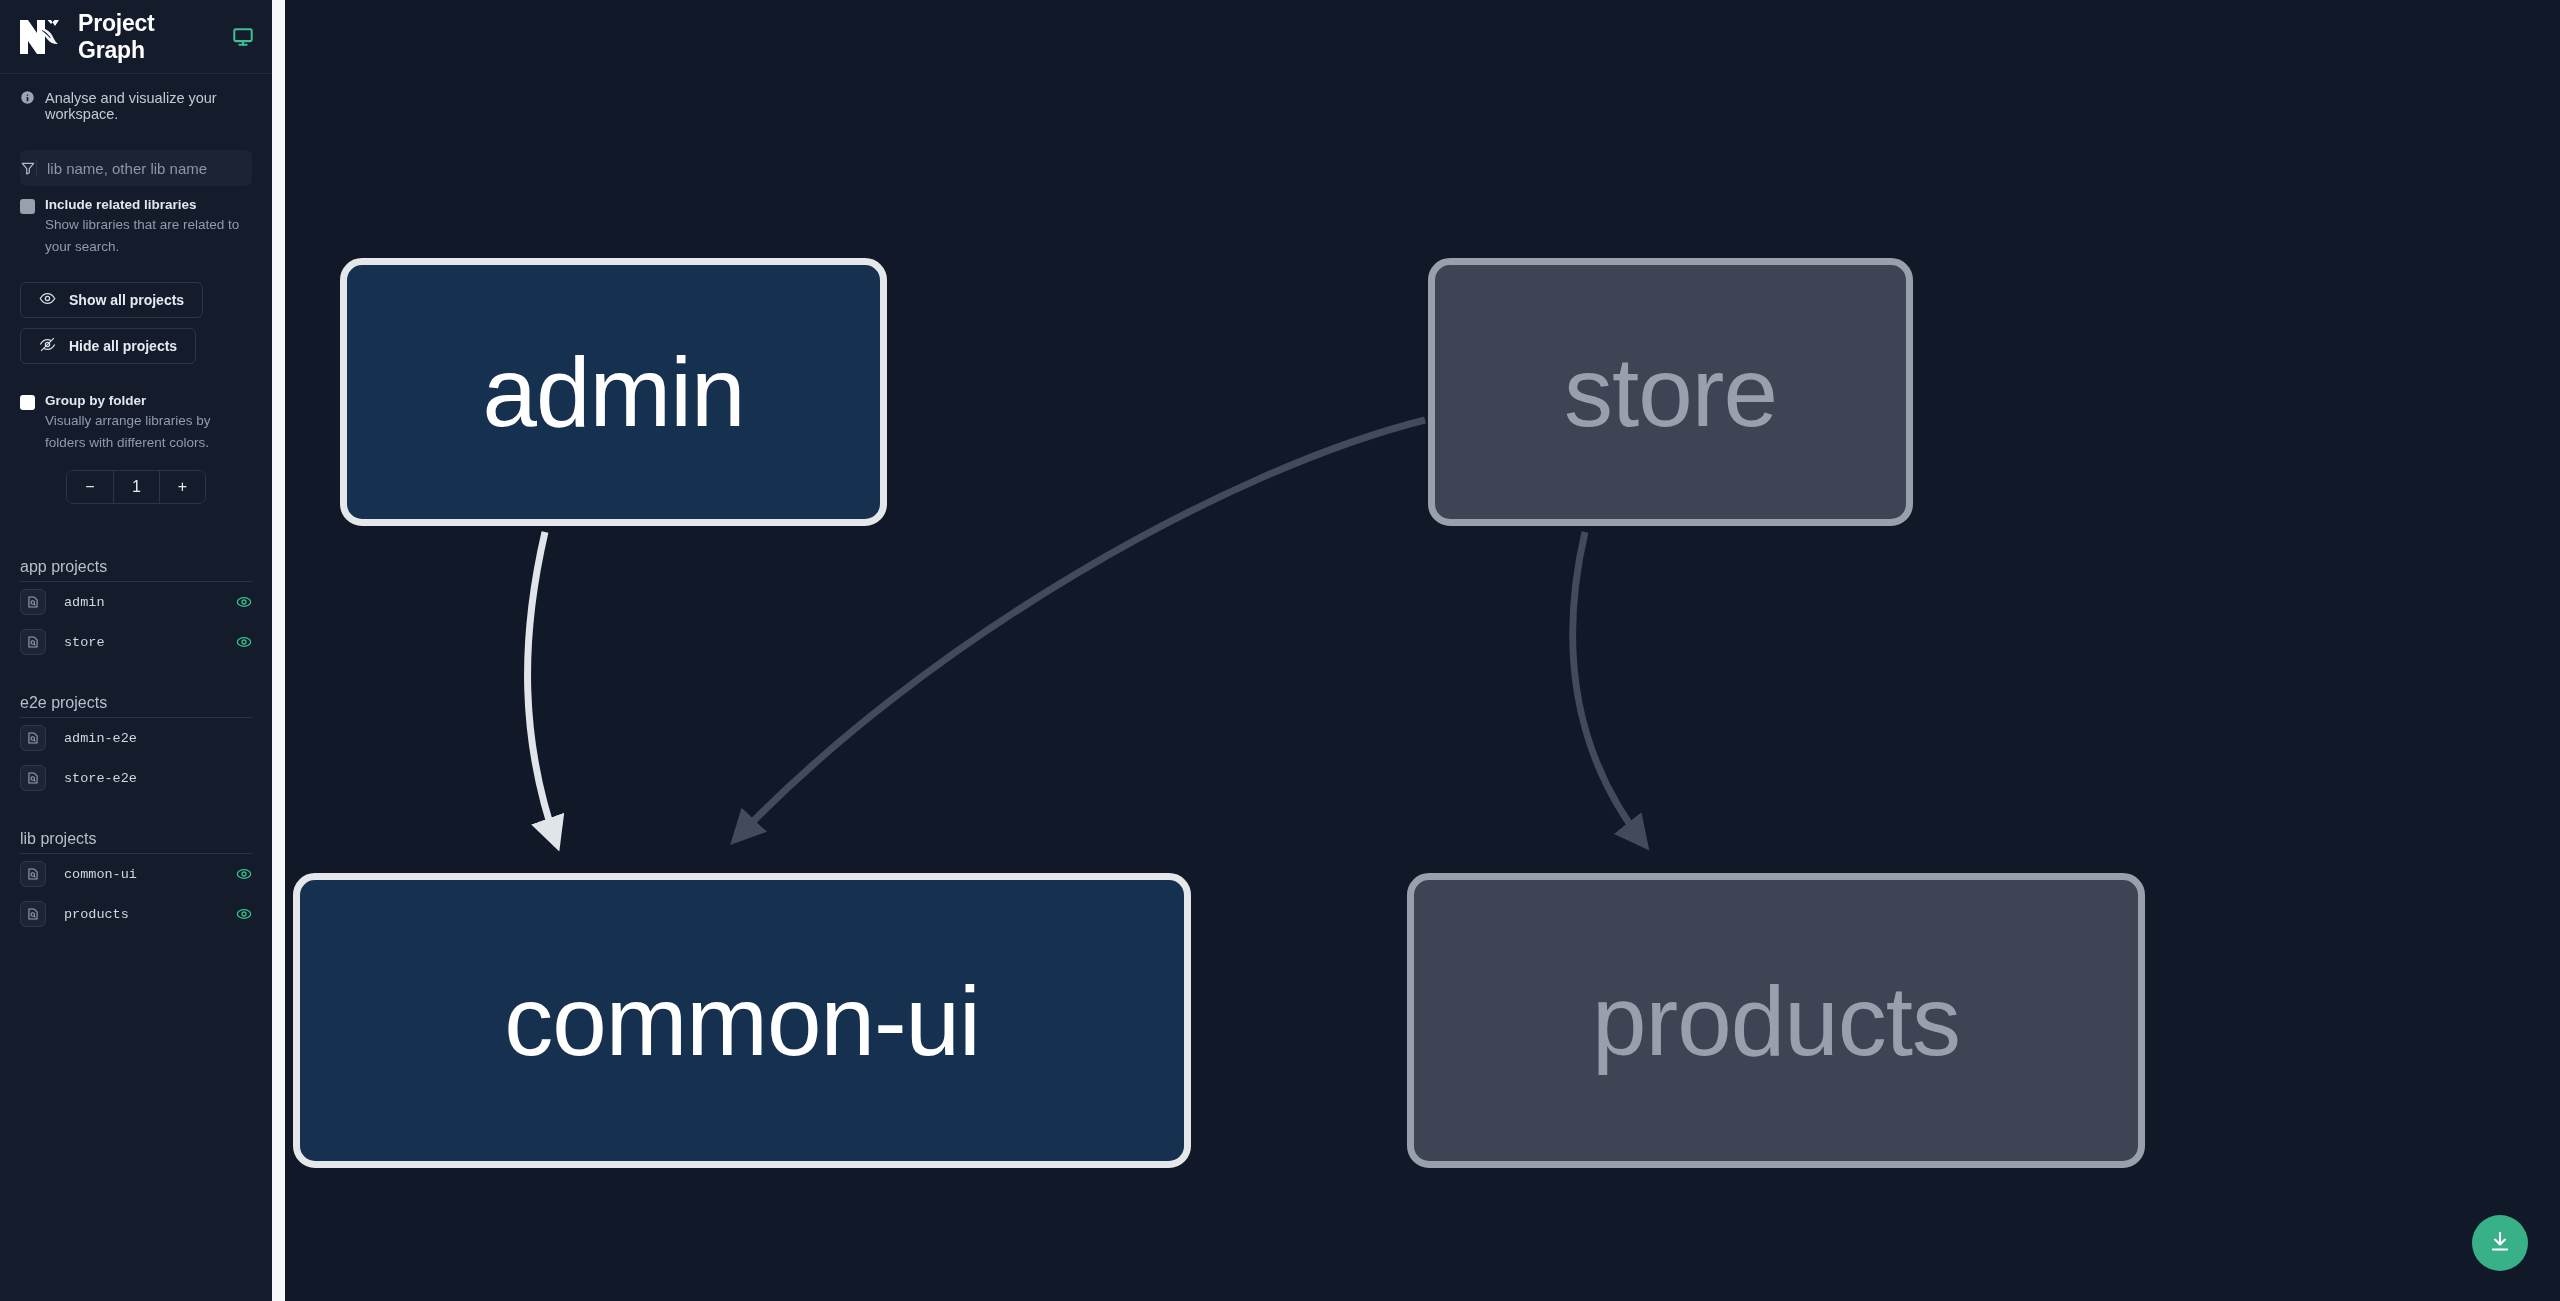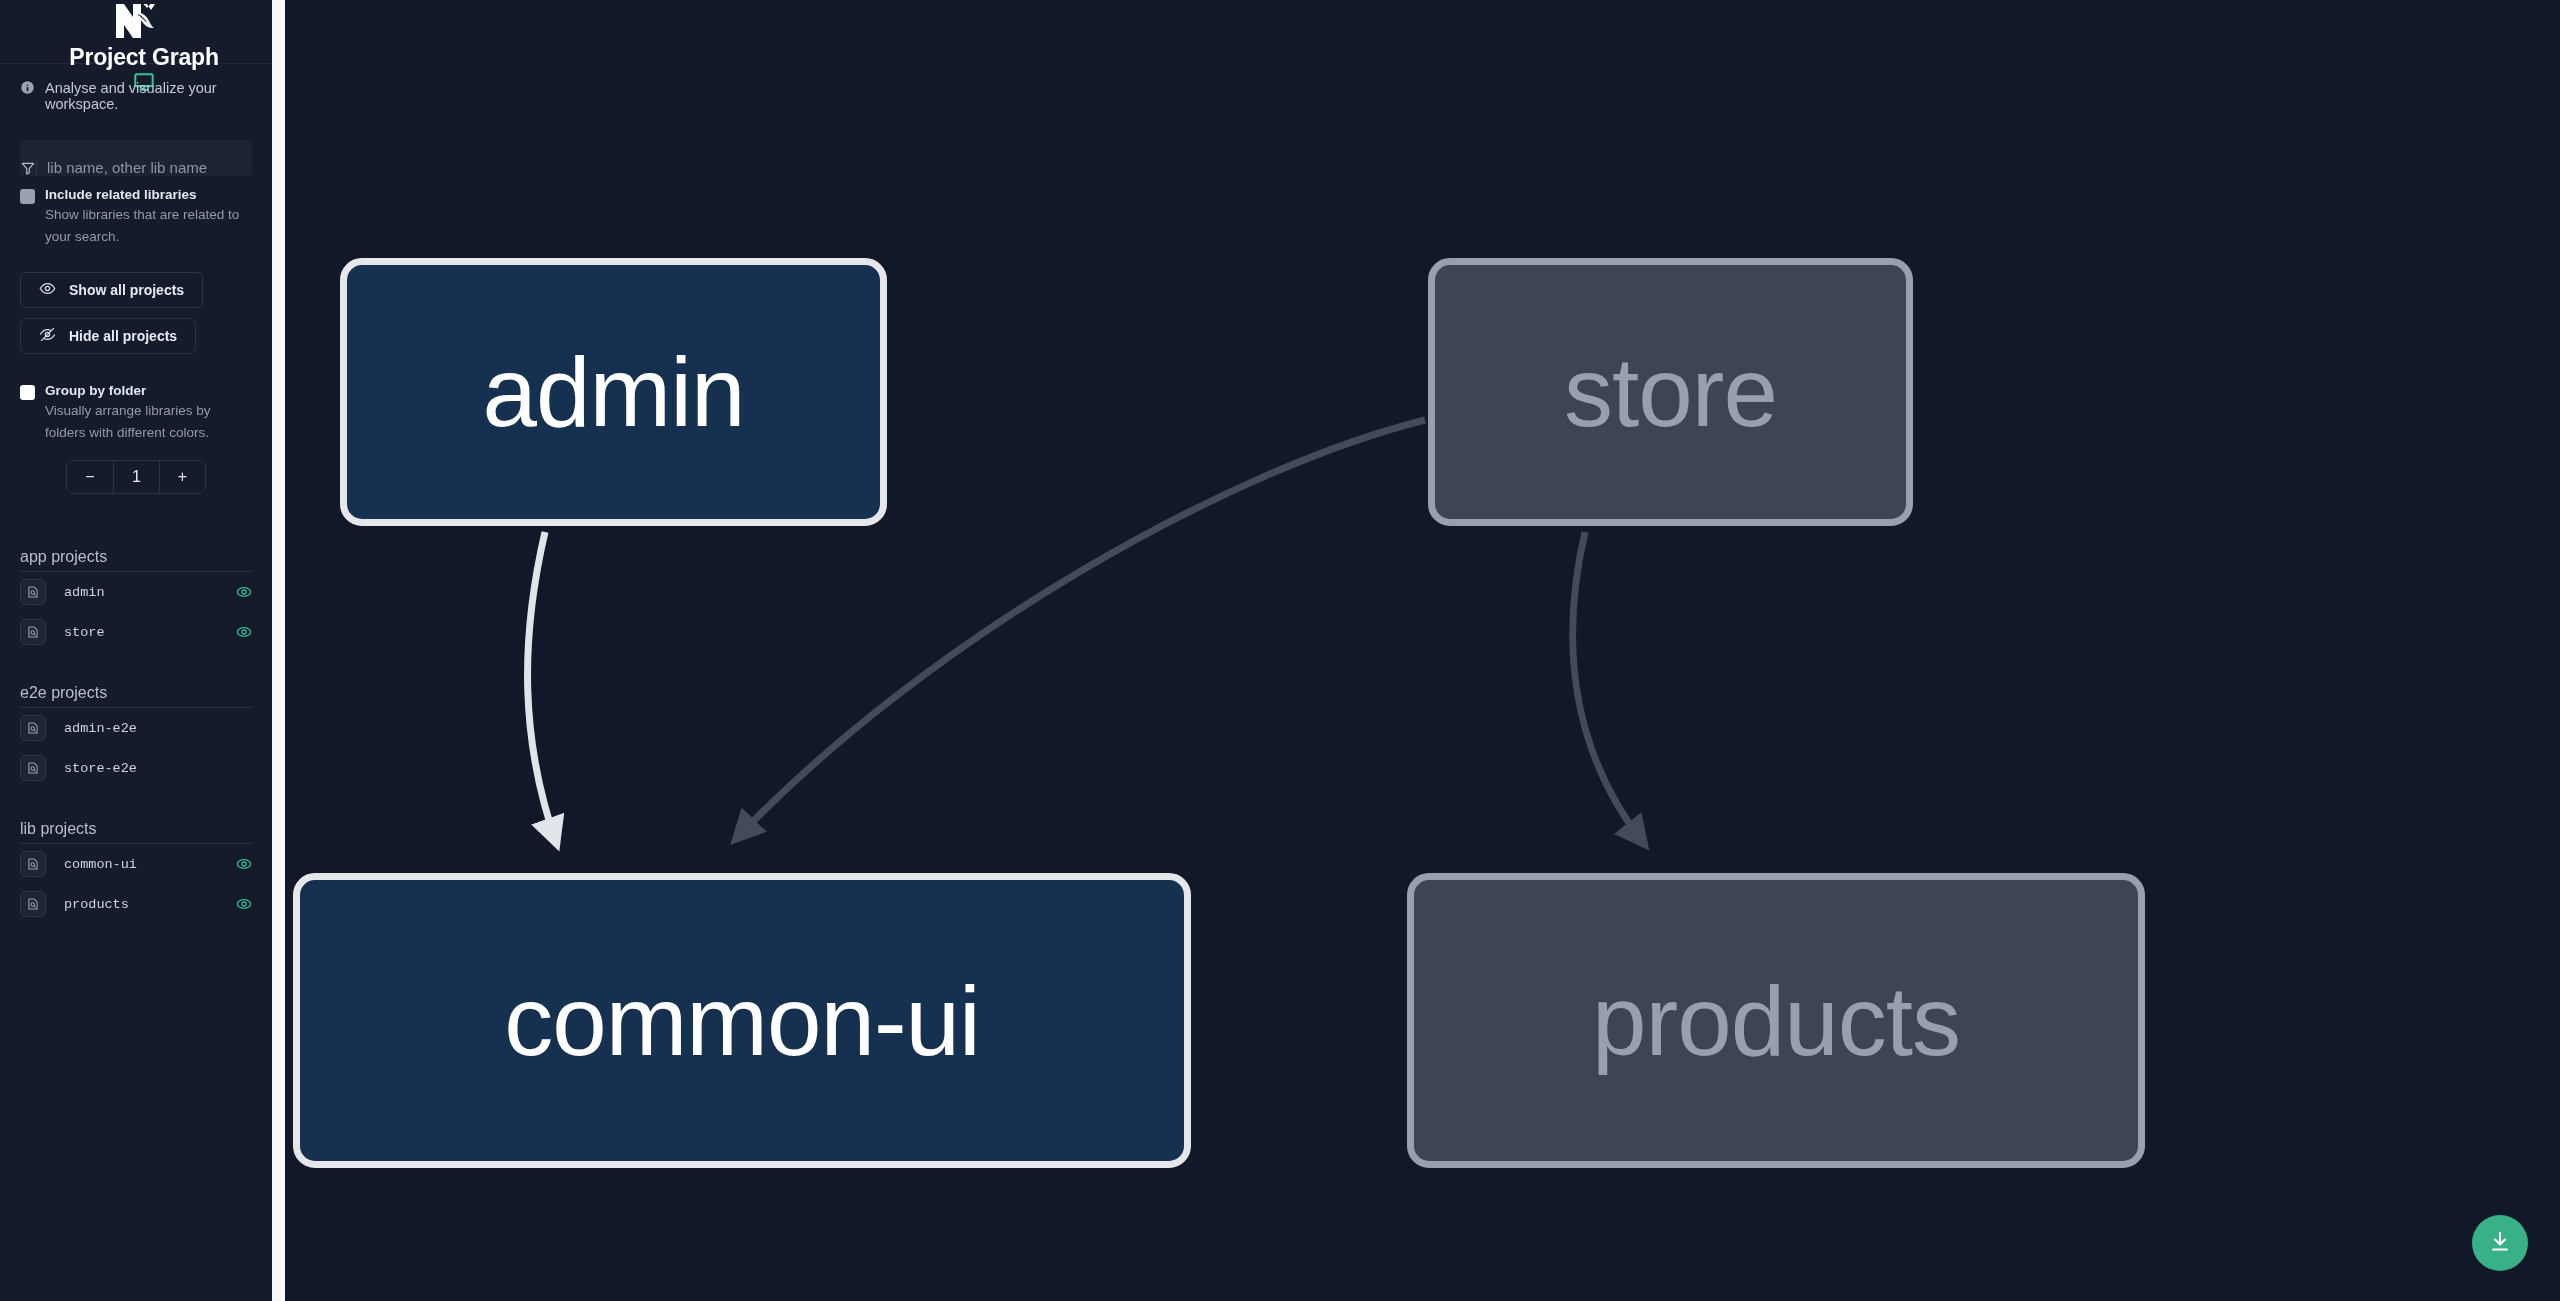--- a/index.html
+++ b/index.html
@@ -25,26 +25,25 @@
   .sidebar-scroll-rail {
     position: absolute;
     left: 272px; top: 0;
     width: 13px; height: 1301px;
     background: #f7f8f9;
     z-index: 5;
   }
 
   
   .sb-header {
-    height: 64px;
+    height: 74px;
     display: flex;
     align-items: center;
     padding: 0 18px;
     border-bottom: 1px solid #222b3d;
-    flex-direction: column;
   }
   .nx-logo { width: 44px; height: 42px; flex: 0 0 44px; }
   .sb-title {
     color: #ffffff;
     font-size: 23px;
     font-weight: bold;
     margin-left: 16px;
     letter-spacing: -0.2px;
   }
   .monitor-icon { margin-left: 16px; width: 22px; height: 22px; color: #3fbf93; display:flex; }
@@ -58,21 +57,21 @@
     color: #c3cad6;
     font-size: 14.5px;
   }
   .info-icon { width: 15px; height: 15px; flex: 0 0 15px; color:#9aa4b4; }
 
   
   .search-wrap {
     margin: 14px 20px 0 20px;
     height: 36px;
     display: flex;
-    align-items: flex-end;
+    align-items: center;
     background: #1b2335;
     border-radius: 6px;
     overflow: hidden;
   }
   .search-icon-box {
     width: 32px;
     display: flex; align-items: center; justify-content: center;
     color: #b3bccb;
     border-right: 1px solid #2b3purple;
   }

